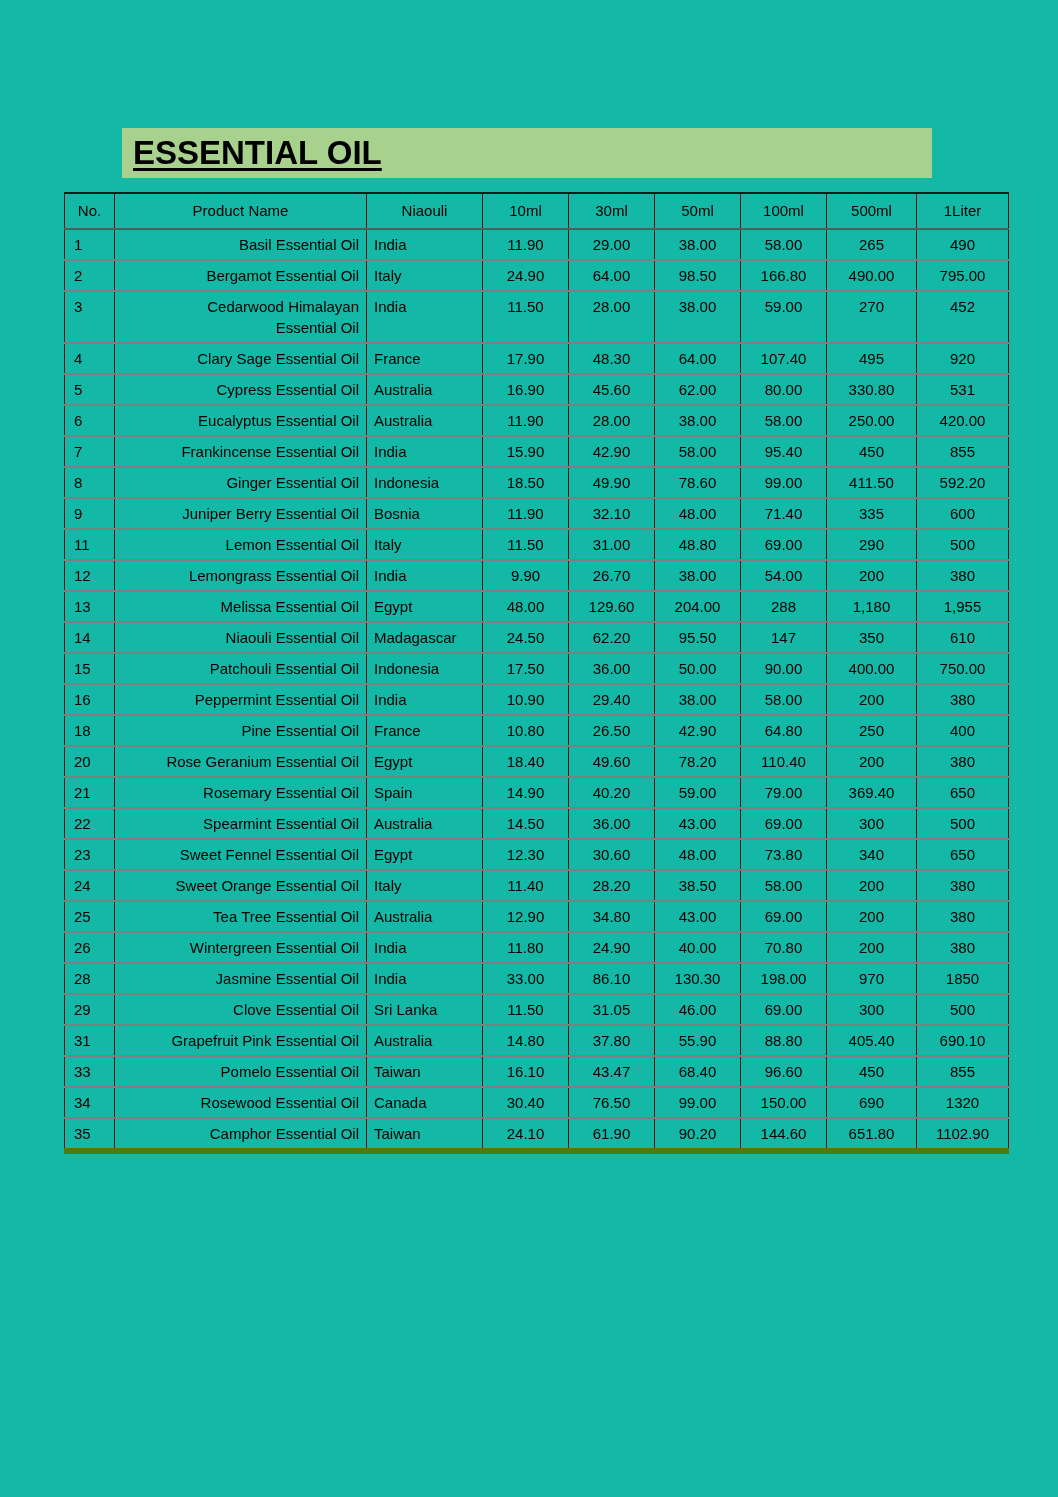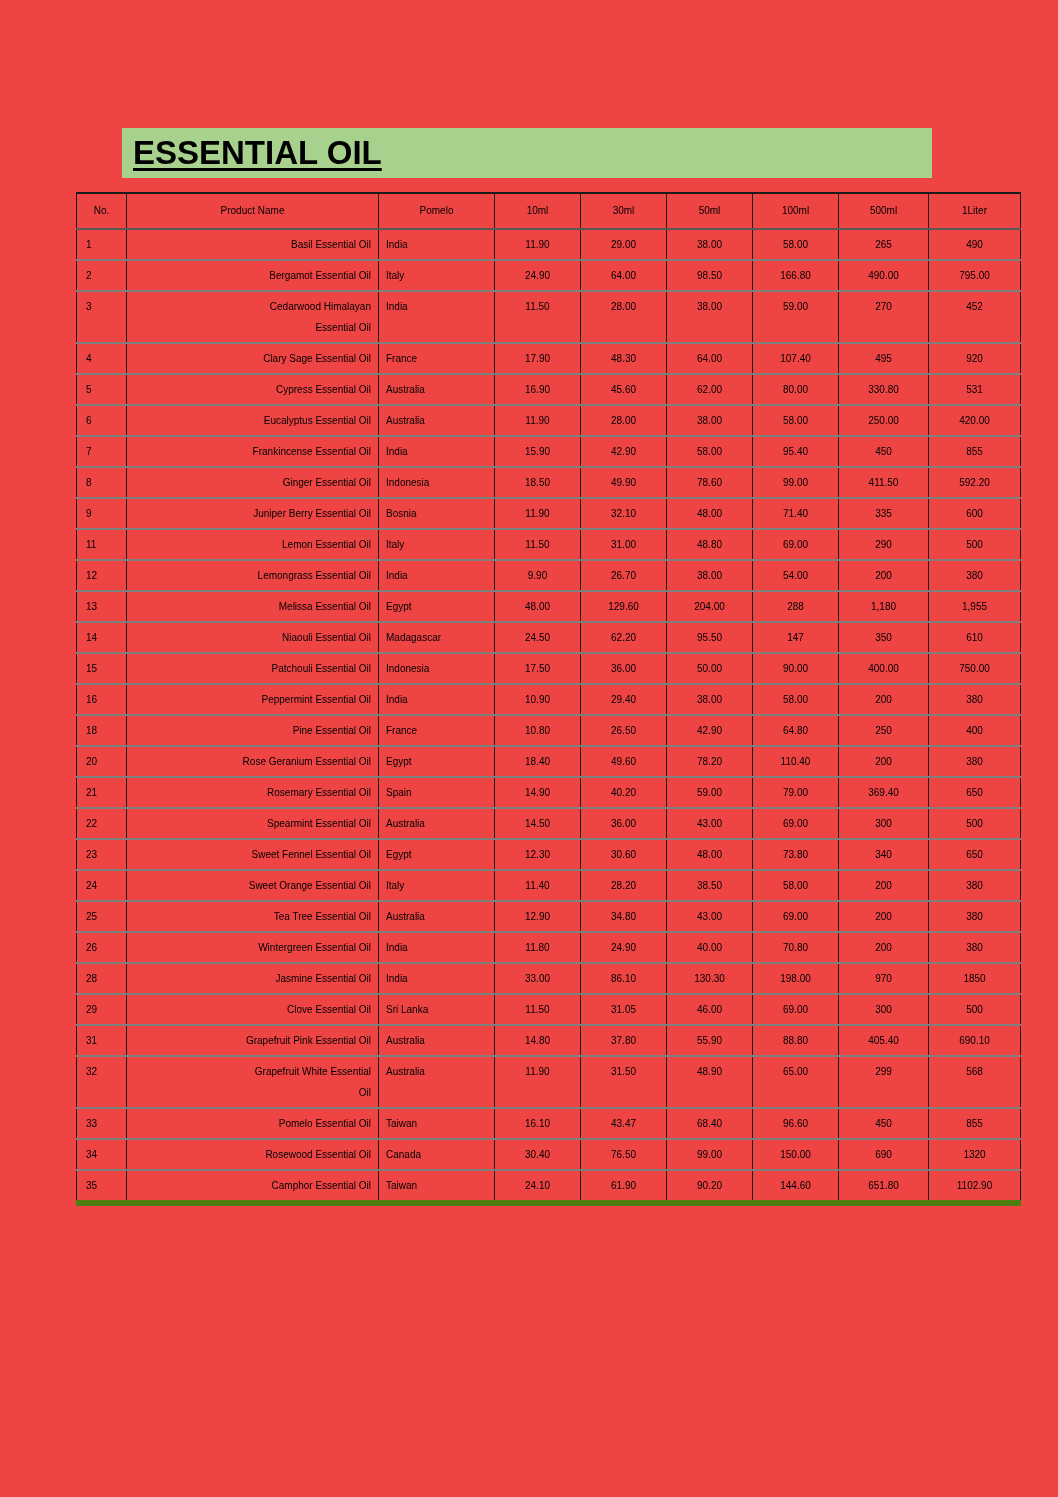--- a/index.html
+++ b/index.html
@@ -1,19 +1,19 @@
 <!DOCTYPE html>
 <html><head>
 <meta charset="utf-8">
 <style>
   html,body { margin:0; padding:0; background:#ffffff; }
   .page {
     position:relative;
     width:1058px; height:1497px;
-    background:#ef4444;
+    background:#14b8a6;
     font-family:"Liberation Sans", sans-serif;
     color:#000;
     overflow:hidden;
   }
   .banner {
     position:absolute;
     left:122px; top:128px;
     width:810px; height:50px;
     background:#a9d18e;
   }
@@ -23,25 +23,25 @@
     font-size:33px;
     font-weight:700;
     line-height:50px;
     text-decoration:underline;
     text-decoration-thickness:3px;
     text-underline-offset:4px;
     color:#000;
   }
   table.price-table {
     position:absolute;
-    left:76px; top:192px;
+    left:64px; top:192px;
     width:944px;
     border-collapse:collapse;
     table-layout:fixed;
-    font-size:10px;
+    font-size:15px;
   }
   .price-table th {
     font-weight:400;
     text-align:center;
     padding:7px 3px;
     line-height:20px;
     border-left:1px solid #1a1a1a;
     border-right:1px solid #1a1a1a;
     border-top:2px solid #1a1a1a;
     border-bottom:2px solid #595959;
@@ -80,21 +80,21 @@
       <col style="width:86px">
       <col style="width:86px">
       <col style="width:86px">
       <col style="width:90px">
       <col style="width:92px">
     </colgroup>
     <thead>
       <tr id="header-row">
           <th>No.</th>
           <th>Product Name</th>
-          <th>Pomelo</th>
+          <th>Niaouli</th>
           <th>10ml</th>
           <th>30ml</th>
           <th>50ml</th>
           <th>100ml</th>
           <th>500ml</th>
           <th>1Liter</th>
         </tr>
     </thead>
     <tbody id="table-body">
         <tr>
@@ -378,32 +378,20 @@
           <td class="col-name">Grapefruit Pink Essential Oil</td>
           <td class="col-origin">Australia</td>
           <td class="col-price">14.80</td>
           <td class="col-price">37.80</td>
           <td class="col-price">55.90</td>
           <td class="col-price">88.80</td>
           <td class="col-price">405.40</td>
           <td class="col-price">690.10</td>
         </tr>
         <tr>
-          <td class="col-no">32</td>
-          <td class="col-name">Grapefruit White Essential
-Oil</td>
-          <td class="col-origin">Australia</td>
-          <td class="col-price">11.90</td>
-          <td class="col-price">31.50</td>
-          <td class="col-price">48.90</td>
-          <td class="col-price">65.00</td>
-          <td class="col-price">299</td>
-          <td class="col-price">568</td>
-        </tr>
-        <tr>
           <td class="col-no">33</td>
           <td class="col-name">Pomelo Essential Oil</td>
           <td class="col-origin">Taiwan</td>
           <td class="col-price">16.10</td>
           <td class="col-price">43.47</td>
           <td class="col-price">68.40</td>
           <td class="col-price">96.60</td>
           <td class="col-price">450</td>
           <td class="col-price">855</td>
         </tr>

